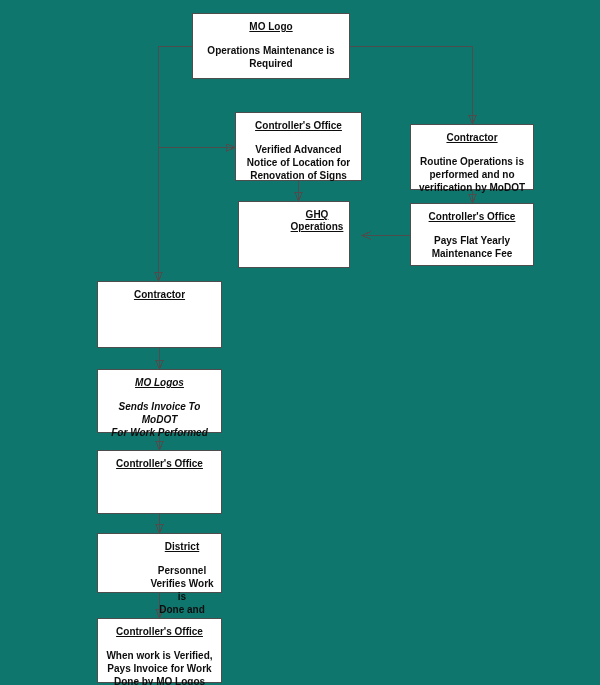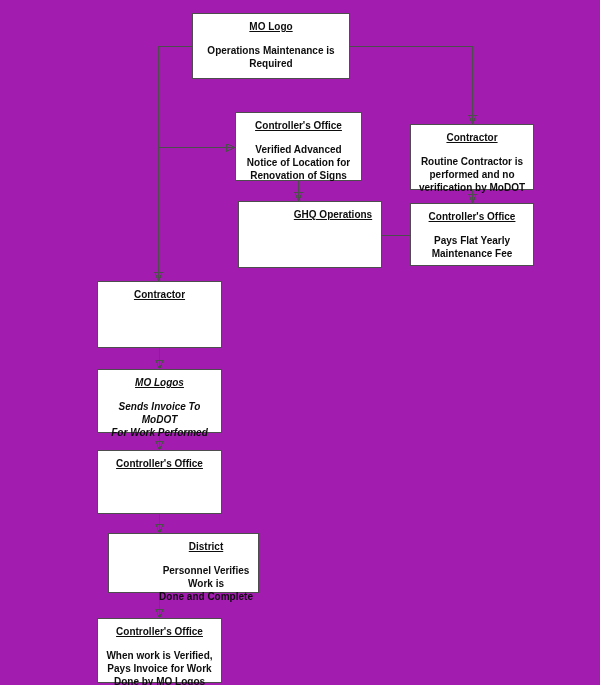--- a/index.html
+++ b/index.html
@@ -4,21 +4,21 @@
 <style>
   html, body {
     margin: 0;
     padding: 0;
     background: #ffffff;
   }
   .canvas {
     position: relative;
     width: 600px;
     height: 685px;
-    background: #a21caf;
+    background: #0f766e;
     font-family: "Liberation Sans", "DejaVu Sans", sans-serif;
     overflow: hidden;
   }
   .connectors {
     position: absolute;
     left: 0;
     top: 0;
     width: 600px;
     height: 685px;
   }
@@ -46,26 +46,26 @@
   }
   .node-body {
     margin-top: 11px;
     line-height: 13px;
     white-space: pre-line;
     padding: 0 3px;
   }
   .n0 { left: 192px; top: 13px;  width: 158px; height: 66px; }
   .n1 { left: 235px; top: 112px; width: 127px; height: 69px; }
   .n2 { left: 410px; top: 124px; width: 124px; height: 66px; }
-  .n3 { left: 238px; top: 201px; width: 144px; height: 67px; padding-left: 46px; }
+  .n3 { left: 238px; top: 201px; width: 112px; height: 67px; padding-left: 46px; }
   .n4 { left: 410px; top: 203px; width: 124px; height: 63px; }
   .n5 { left: 97px;  top: 281px; width: 125px; height: 67px; }
   .n6 { left: 97px;  top: 369px; width: 125px; height: 64px; font-style: italic; }
   .n7 { left: 97px;  top: 450px; width: 125px; height: 64px; }
-  .n8 { left: 108px;  top: 533px; width: 151px; height: 60px; padding-left: 45px; }
+  .n8 { left: 97px;  top: 533px; width: 125px; height: 60px; padding-left: 45px; }
   .n9 { left: 97px;  top: 618px; width: 125px; height: 65px; }
 </style>
 </head>
 <body>
 
 <div class="canvas">
 
   <svg class="connectors" viewBox="0 0 600 685" xmlns="http://www.w3.org/2000/svg">
     <defs>
       <marker id="arrow" markerUnits="userSpaceOnUse" markerWidth="10" markerHeight="9" refX="9" refY="4" orient="auto">
@@ -98,21 +98,21 @@
 
   <div class="node n1">
     <div class="node-title">Controller's Office</div>
     <div class="node-body">Verified Advanced
 Notice of Location for
 Renovation of Signs</div>
   </div>
 
   <div class="node n2">
     <div class="node-title">Contractor</div>
-    <div class="node-body">Routine Contractor is
+    <div class="node-body">Routine Operations is
 performed and no
 verification by MoDOT</div>
   </div>
 
   <div class="node n3">
     <div class="node-title">GHQ Operations</div>
   </div>
 
   <div class="node n4">
     <div class="node-title">Controller's Office</div>

